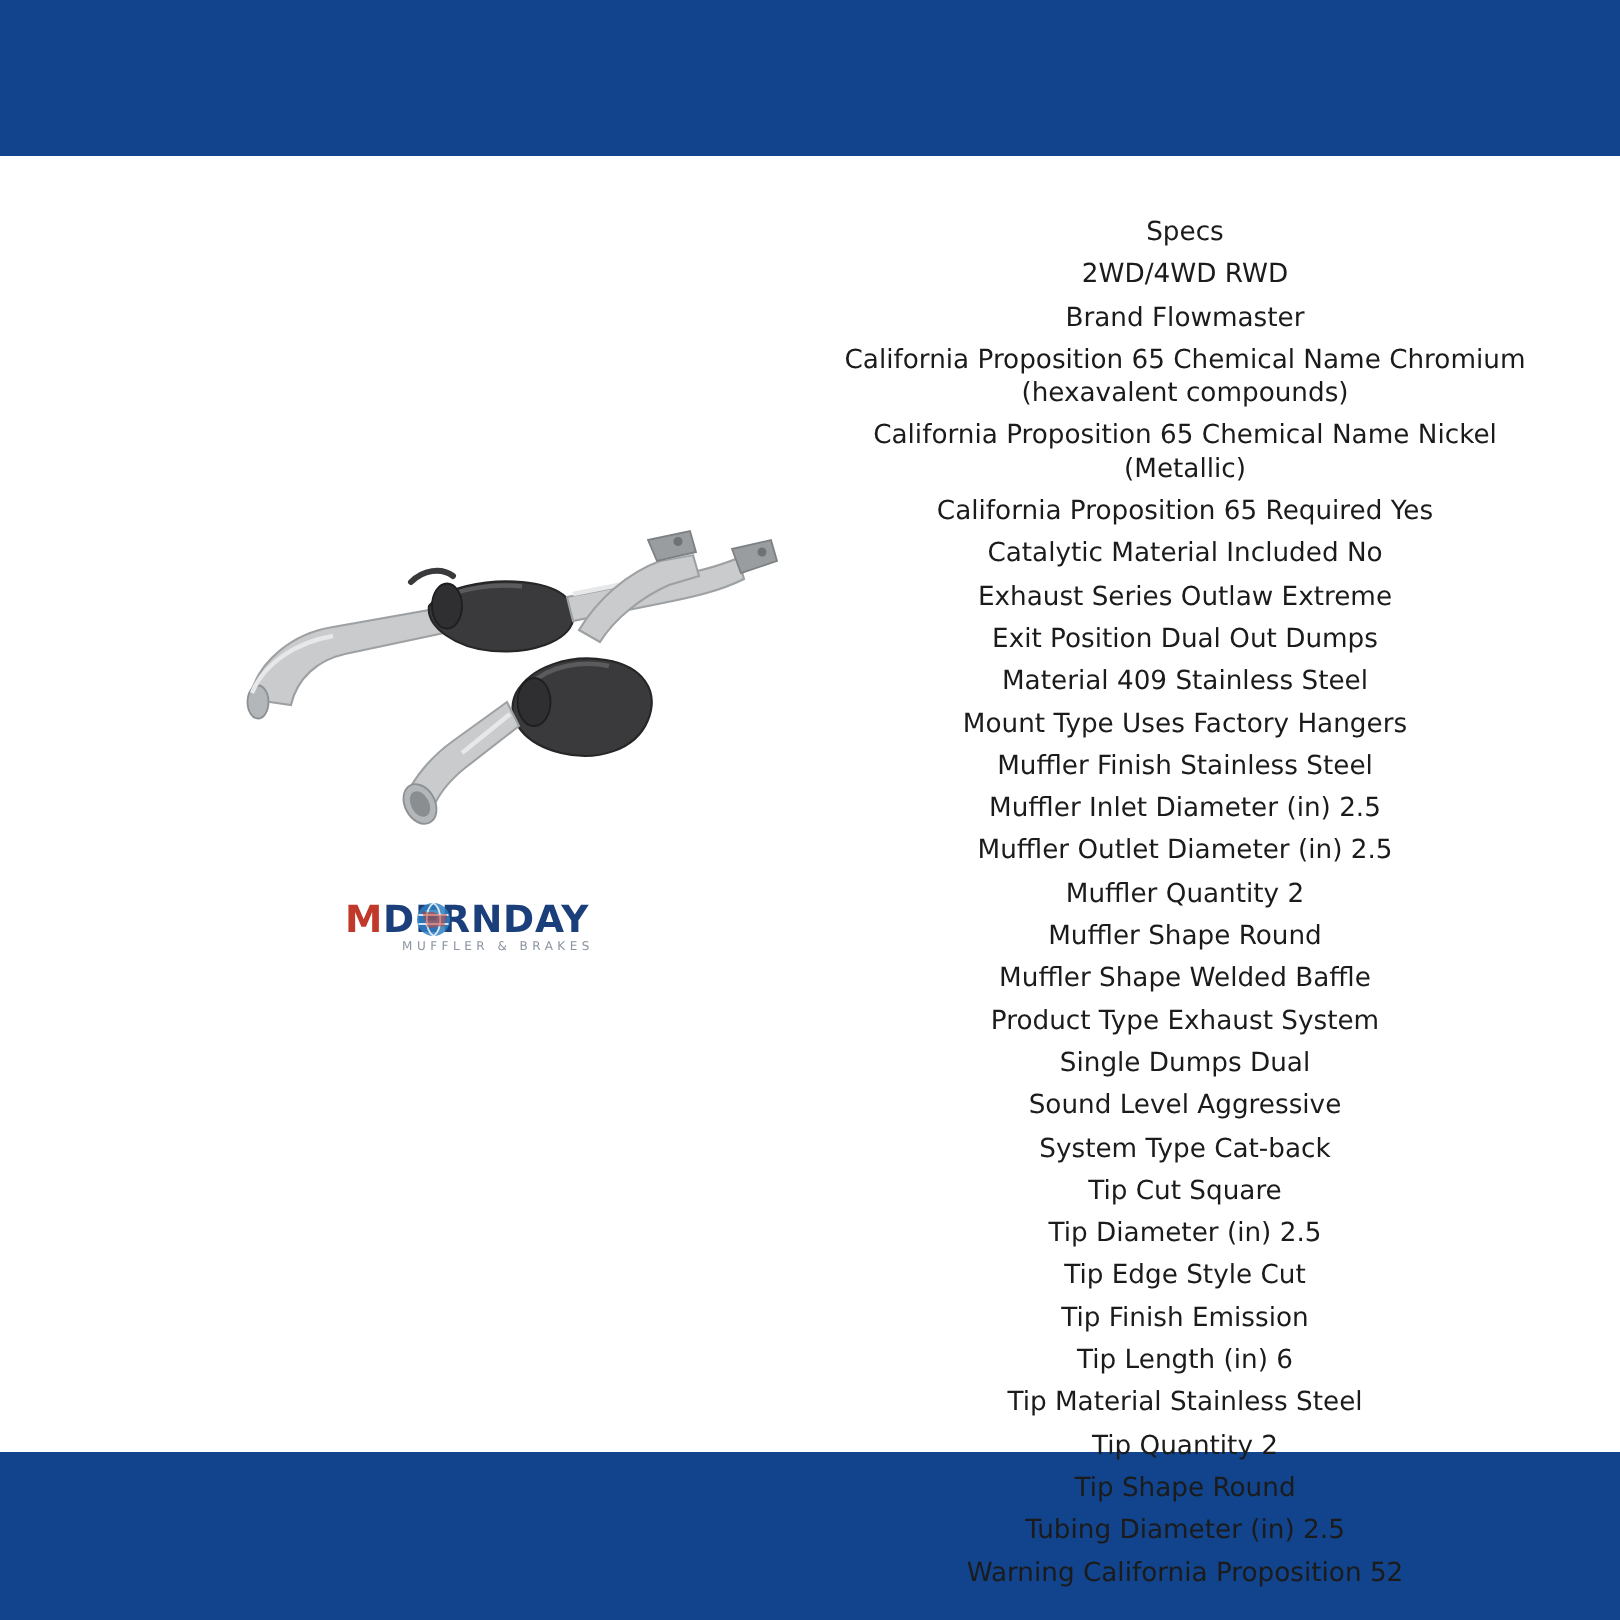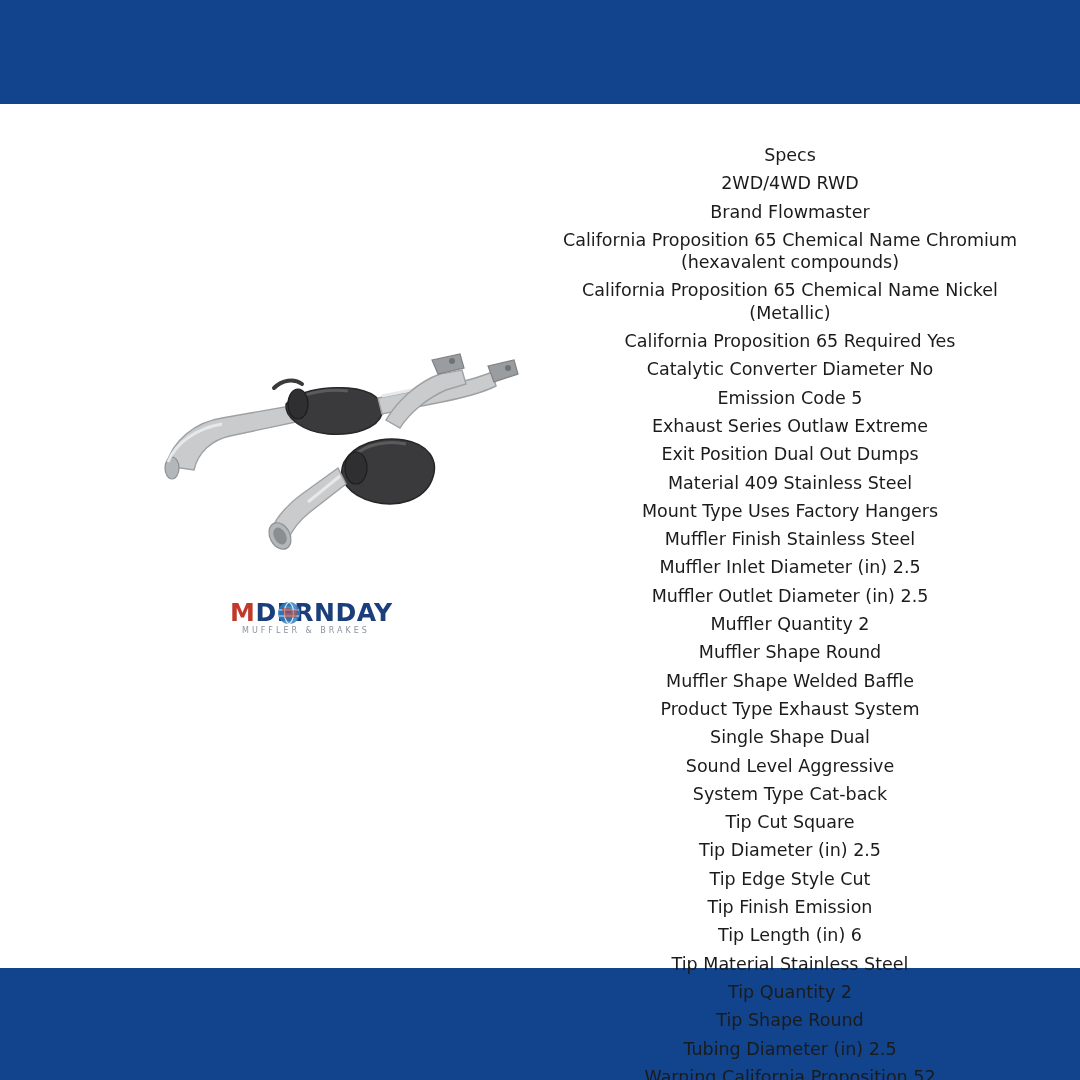--- a/index.html
+++ b/index.html
@@ -83,20 +83,21 @@
     color: #c0392b;
   }
   .logo-sub {
     position: absolute;
     left: 12px;
     top: 28px;
     width: 180px;
     font-size: 8px;
     letter-spacing: 3px;
     color: #8a93a0;
+    text-align: center;
   }
   .logo-globe {
     position: absolute;
     left: 46px;
     top: 2px;
     width: 26px;
     height: 26px;
   }
   
   .specs {
@@ -196,34 +197,33 @@
 
     </div>
 
     <div class="specs">
       <div class="row title">Specs</div>
       <div class="row">2WD/4WD RWD</div>
       <div class="row">Brand Flowmaster</div>
       <div class="row">California Proposition 65 Chemical Name Chromium (hexavalent compounds)</div>
       <div class="row">California Proposition 65 Chemical Name Nickel (Metallic)</div>
       <div class="row">California Proposition 65 Required Yes</div>
-      <div class="row">Catalytic Converter Diameter No</div>
-      <div class="row">Emission Code 5</div>
+      <div class="row">Catalytic Material Included No</div>
       <div class="row">Exhaust Series Outlaw Extreme</div>
       <div class="row">Exit Position Dual Out Dumps</div>
       <div class="row">Material 409 Stainless Steel</div>
       <div class="row">Mount Type Uses Factory Hangers</div>
       <div class="row">Muffler Finish Stainless Steel</div>
       <div class="row">Muffler Inlet Diameter (in) 2.5</div>
       <div class="row">Muffler Outlet Diameter (in) 2.5</div>
       <div class="row">Muffler Quantity 2</div>
       <div class="row">Muffler Shape Round</div>
       <div class="row">Muffler Shape Welded Baffle</div>
       <div class="row">Product Type Exhaust System</div>
-      <div class="row">Single Shape Dual</div>
+      <div class="row">Single Dumps Dual</div>
       <div class="row">Sound Level Aggressive</div>
       <div class="row">System Type Cat-back</div>
       <div class="row">Tip Cut Square</div>
       <div class="row">Tip Diameter (in) 2.5</div>
       <div class="row">Tip Edge Style Cut</div>
       <div class="row">Tip Finish Emission</div>
       <div class="row">Tip Length (in) 6</div>
       <div class="row">Tip Material Stainless Steel</div>
       <div class="row">Tip Quantity 2</div>
       <div class="row">Tip Shape Round</div>

